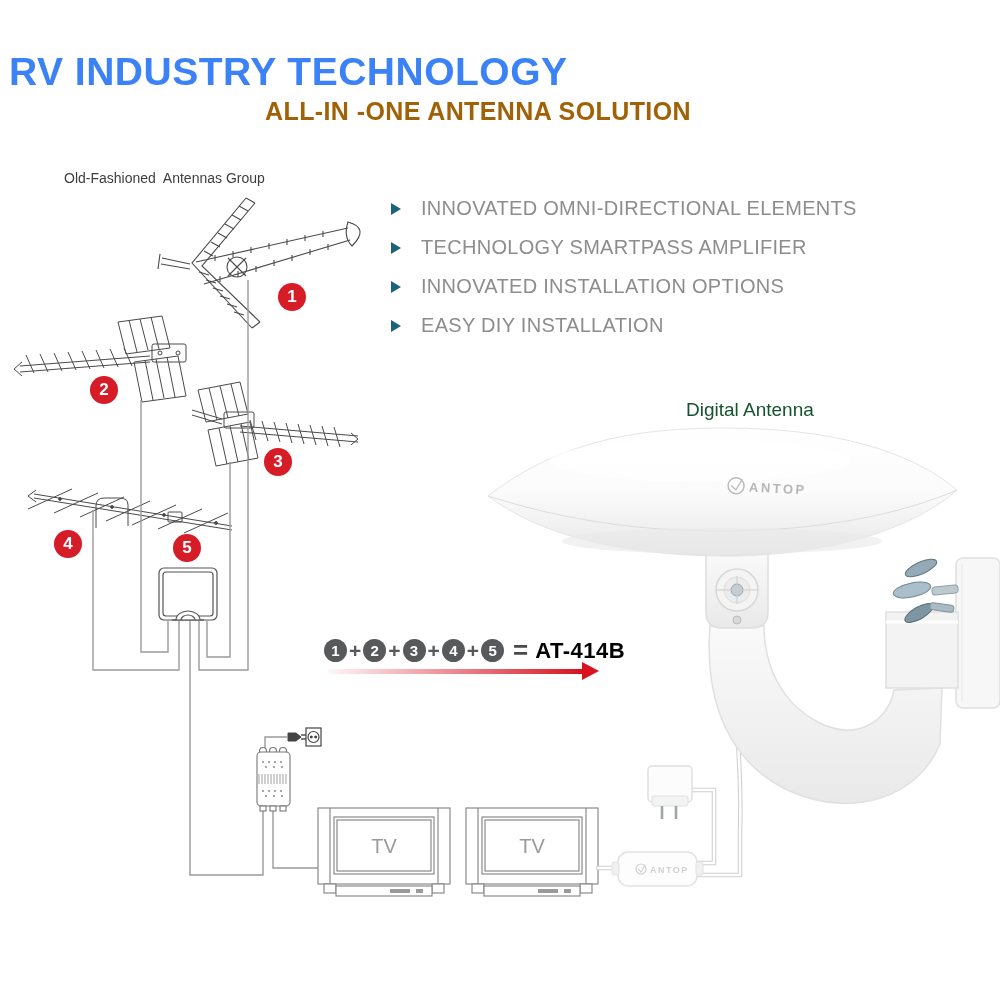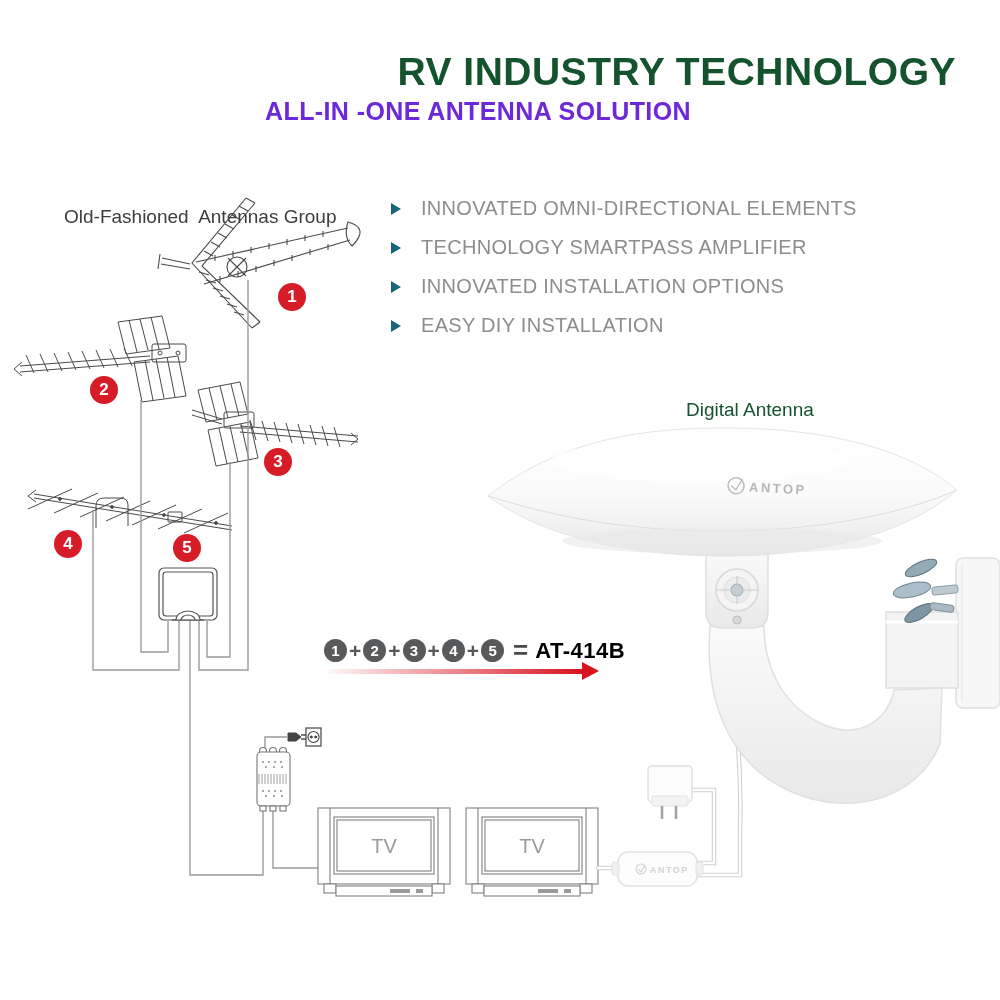--- a/index.html
+++ b/index.html
@@ -1,25 +1,25 @@
 <!DOCTYPE html>
 <html><head>
 <meta charset="utf-8">
 <style>
   html,body{margin:0;padding:0;background:#fff;}
   #canvas{position:relative;width:1000px;height:1000px;background:#fff;overflow:hidden;
           font-family:"Liberation Sans","DejaVu Sans",sans-serif;}
   .abs{position:absolute;}
   
-  .title{top:50px;left:0;width:956px;text-align:right;font-size:39px;font-weight:800;
-         letter-spacing:0.5px;color:#14532d;}
+  .title{top:50px;left:0;width:956px;text-align:left;font-size:39px;font-weight:800;
+         letter-spacing:0.5px;color:#3b82f6;padding-left:9px;}
   .subtitle{top:97px;left:0;width:956px;text-align:center;font-size:25px;font-weight:800;
-            letter-spacing:0.4px;color:#6d28d9;}
-  
-  .old-label{top:170px;left:64px;font-size:19px;color:#3d3d3d;white-space:pre-wrap;margin-top:36px;}
+            letter-spacing:0.4px;color:#a16207;}
+  
+  .old-label{top:170px;left:64px;font-size:14px;color:#3d3d3d;white-space:pre-wrap;}
   .digital-label{top:399px;left:686px;font-size:19px;color:#14532d;}
   
   .features{top:189px;left:391px;}
   .feature{display:flex;align-items:center;height:39px;gap:20px;}
   .tri{width:0;height:0;border-top:6px solid transparent;border-bottom:6px solid transparent;
        border-left:10px solid #19647a;flex:0 0 auto;}
   .feature span.txt{font-size:20px;color:#8d8d8d;letter-spacing:0.3px;white-space:nowrap;}
   
   .badge{width:28px;height:28px;border-radius:50%;background:#d61c27;color:#fff;
          font-size:17px;font-weight:bold;text-align:center;line-height:28px;

